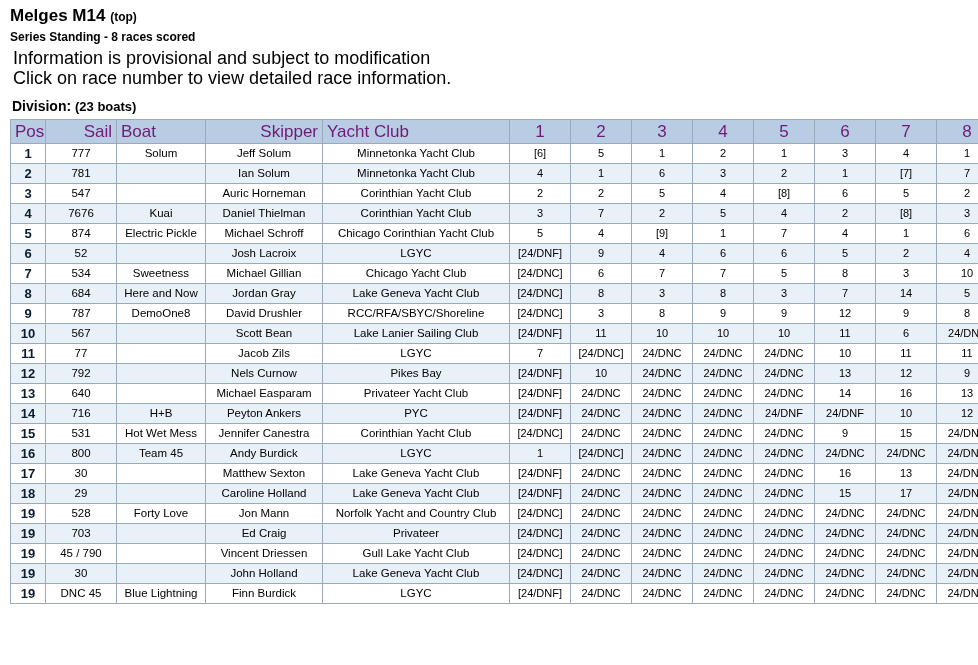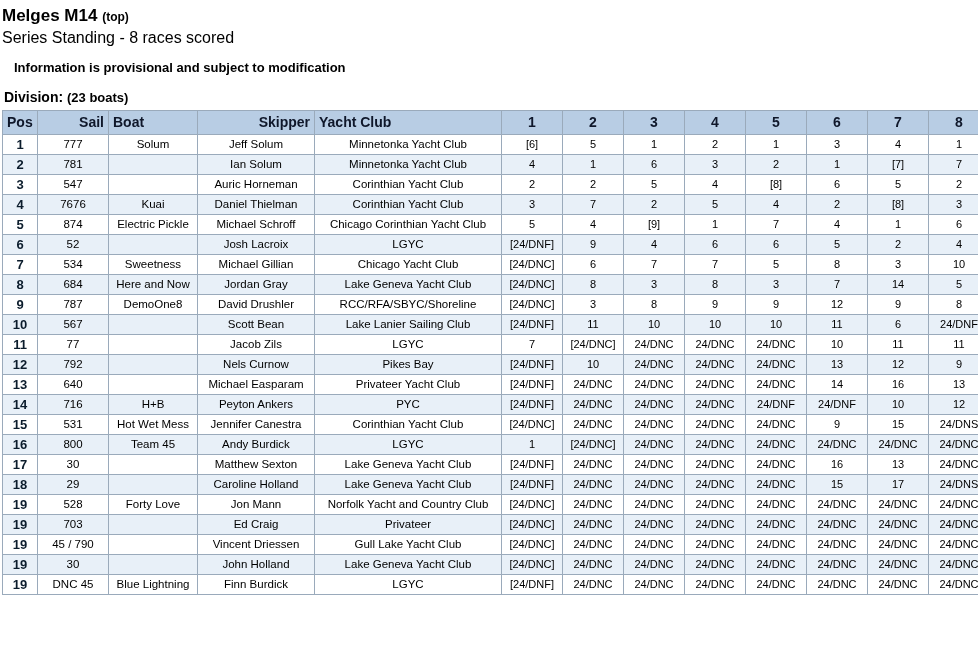--- a/index.html
+++ b/index.html
@@ -8,45 +8,45 @@
     background: #ffffff;
   }
   body {
     width: 978px;
     height: 665px;
     font-family: "Liberation Sans", sans-serif;
     color: #000000;
     overflow: hidden;
   }
   .page {
-    padding: 6px 8px 0 2px;
+    padding: 6px 8px 0 10px;
     box-sizing: border-box;
     border-radius: 7px;
   }
   .title-line {
     font-weight: bold;
     font-size: 17px;
     line-height: 19px;
     margin: 0 0 1px 0;
   }
   .title-line .small {
     font-size: 12px;
     font-weight: bold;
   }
   .subtitle-line {
-    font-weight: normal;
-    font-size: 16px;
+    font-weight: bold;
+    font-size: 12px;
     line-height: 19px;
     margin: 0 0 1px 0;
   }
   .info-line {
-    font-weight: bold;
-    font-size: 13px;
+    font-weight: normal;
+    font-size: 18px;
     line-height: 17px;
-    margin: 12px;
+    margin: 3px;
   }
   .division-line {
     font-weight: bold;
     font-size: 14px;
     line-height: 18px;
     margin: 10px 0 3px 2px;
   }
   .division-line .count {
     font-weight: bold;
     font-size: 13px;
@@ -61,23 +61,23 @@
   table.results th,
   table.results td {
     border: 1px solid #9aaabb;
     padding: 2px 4px;
     line-height: 15px;
     white-space: nowrap;
     overflow: hidden;
   }
   table.results thead th {
     background: #b8cde4;
-    font-weight: bold;
-    font-size: 14px;
-    color: #0f172a;
+    font-weight: normal;
+    font-size: 17px;
+    color: #701a75;
     height: 19px;
   }
   th.h-pos        { width: 26px; text-align: left; }
   th.h-sail       { width: 62px; text-align: right; }
   th.h-boat       { width: 80px; text-align: left; }
   th.h-skipper    { width: 108px; text-align: right; }
   th.h-club       { width: 178px; text-align: left; }
   th.h-race       { width: 52px; text-align: center; }
 
   td.c-pos {
@@ -108,20 +108,21 @@
 <div class="page">
 
   <div class="title-line">
     <span>Melges M14</span>
     <span class="small">(top)</span>
   </div>
 
   <div class="subtitle-line">Series Standing - 8 races scored</div>
 
   <div class="info-line">Information is provisional and subject to modification</div>
+  <div class="info-line">Click on race number to view detailed race information.</div>
 
   <div class="division-line">
     <span>Division:</span>
     <span class="count">(23 boats)</span>
   </div>
 
   <table class="results">
     <thead>
       <tr>
         <th class="h-pos">Pos</th>

